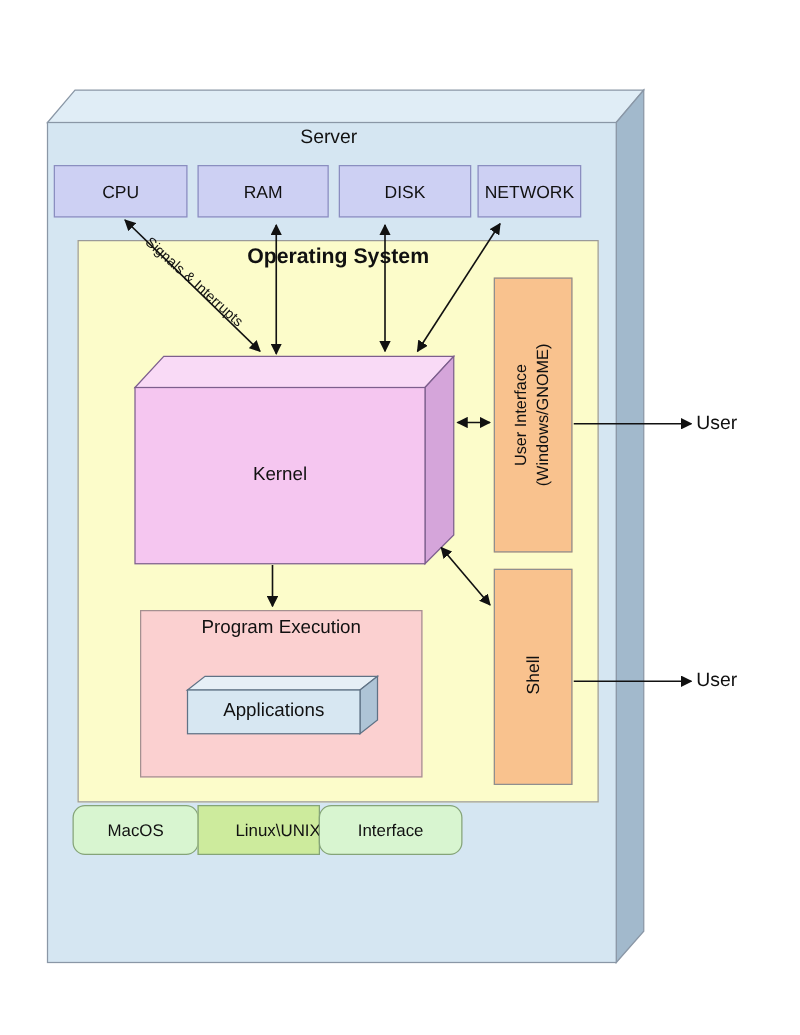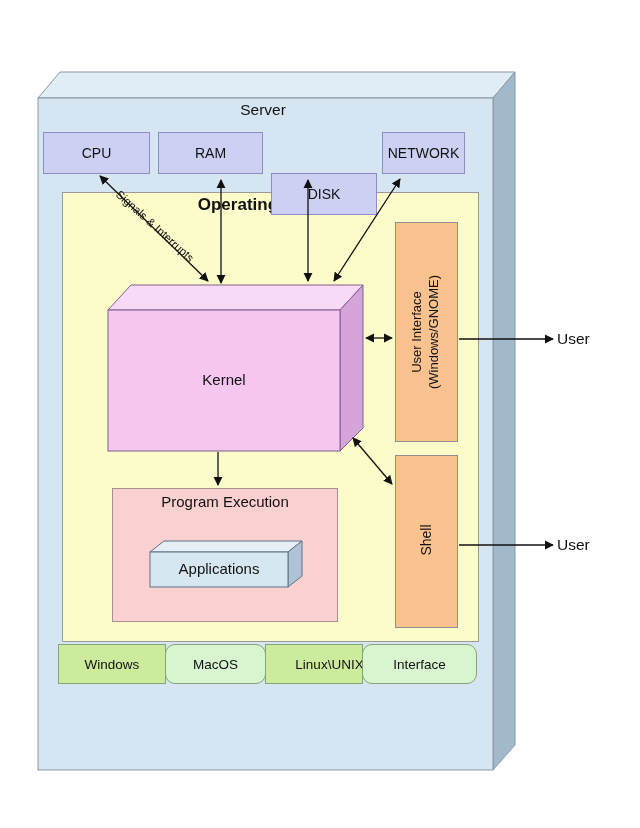--- a/index.html
+++ b/index.html
@@ -40,38 +40,35 @@
   <div class="abs z1 osbox" style="left:62px;top:192px;width:417px;height:450px;">
     <div class="ostitle">Operating System</div>
   </div>
 
   <div class="abs z1 cbox hw" style="left:43px;top:132px;width:107px;height:42px;">
     <span>CPU</span>
   </div>
   <div class="abs z1 cbox hw" style="left:158px;top:132px;width:105px;height:42px;">
     <span>RAM</span>
   </div>
-  <div class="abs z1 cbox hw" style="left:271px;top:132px;width:106px;height:42px;margin-top:41px;">
+  <div class="abs z1 cbox hw" style="left:271px;top:132px;width:106px;height:42px;">
     <span>DISK</span>
   </div>
   <div class="abs z1 cbox hw" style="left:382px;top:132px;width:83px;height:42px;">
     <span>NETWORK</span>
   </div>
 
   <div class="abs z1 orange" style="left:395px;top:222px;width:63px;height:220px;"></div>
   <div class="abs z1 orange" style="left:395px;top:455px;width:63px;height:173px;"></div>
 
   <div class="abs z1 pe" style="left:112px;top:488px;width:226px;height:134px;">
     <div class="petitle">Program Execution</div>
   </div>
 
   <div class="abs z1 greenrow" style="left:58px;top:644px;">
-    <div class="gcell g-dark" style="width:108px;">
-      <span>Windows</span>
-    </div>
     <div class="gcell g-light" style="width:101px;">
       <span>MacOS</span>
     </div>
     <div class="gcell g-dark" style="width:98px;padding-left:31px;">
       <span>Linux\UNIX</span>
     </div>
     <div class="gcell g-light" style="width:115px;">
       <span>Interface</span>
     </div>
   </div>

